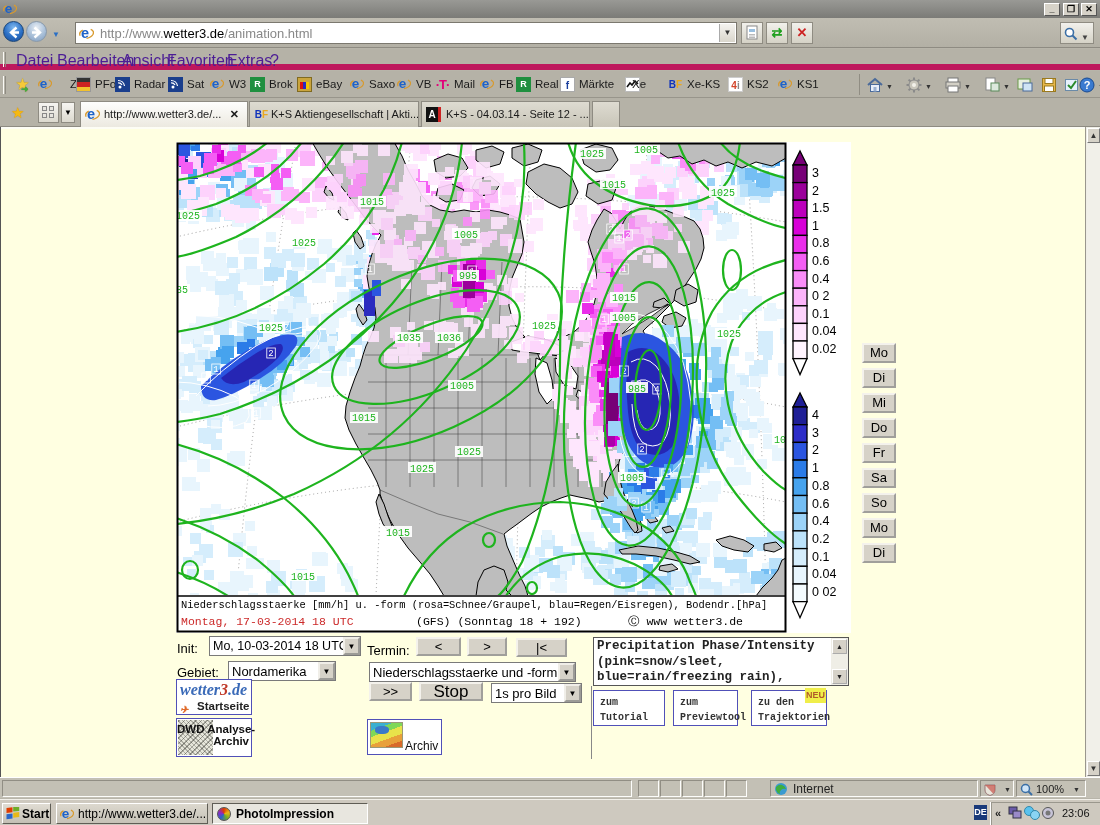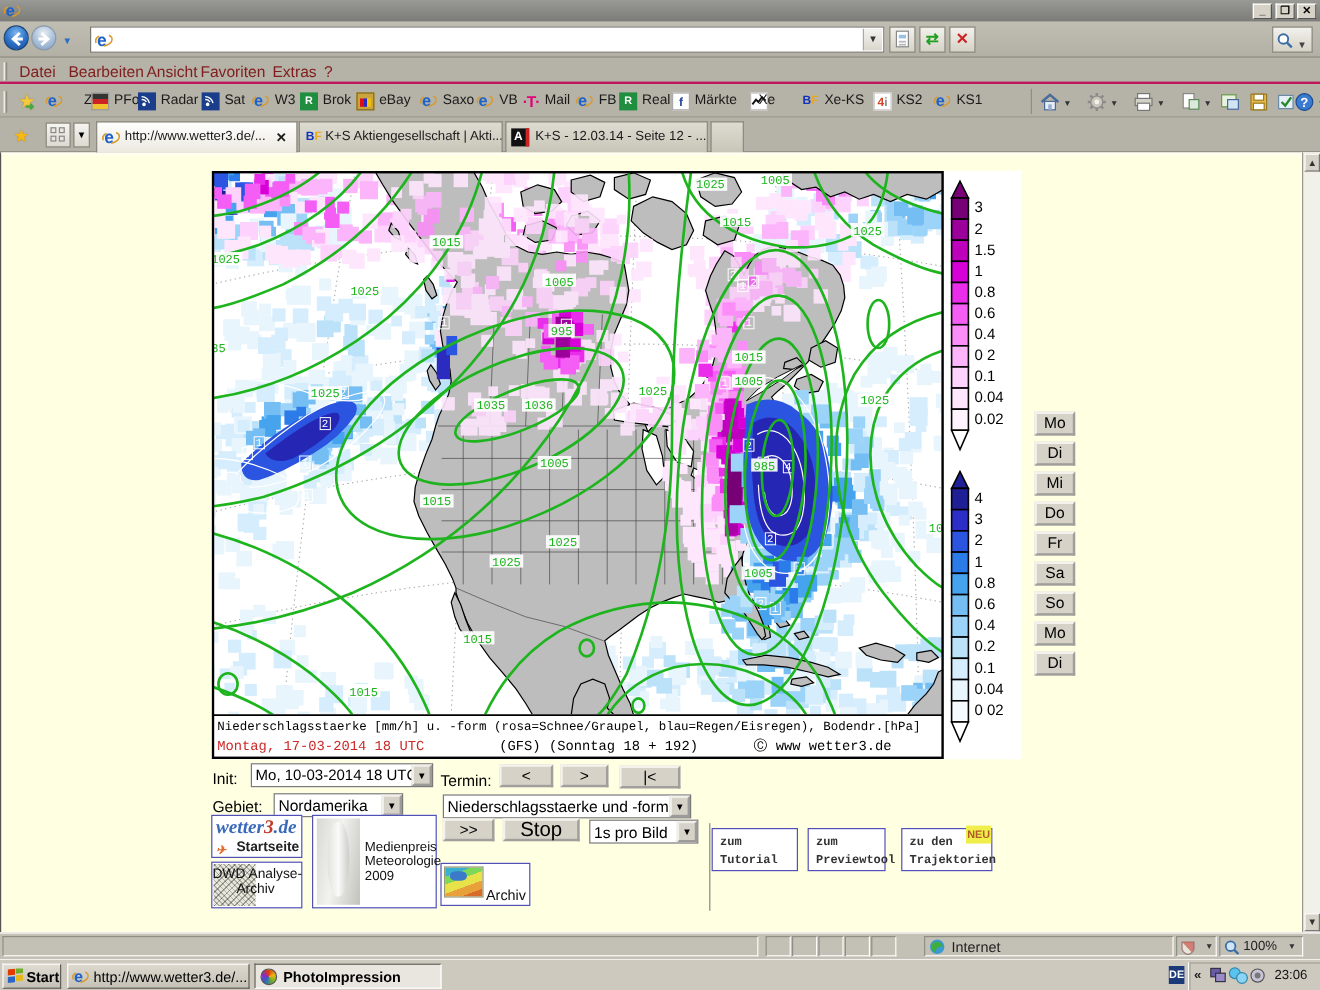--- a/index.html
+++ b/index.html
@@ -20,21 +20,21 @@
 #addrdrop{position:absolute;left:52px;top:12px;color:#2a6fc5;font-size:8px}
 #addrfield{position:absolute;left:75px;top:4px;width:662px;height:22px;background:#fff;border:1px solid #7b786f;font-size:13px;line-height:20px;color:#888}
 #addrfield b{color:#000;font-weight:normal}
 #addrfield .favi{position:absolute;left:3px;top:3px}
 #addrfield .txt{position:absolute;left:24px;top:1px;white-space:nowrap}
 #addrfield .dd{position:absolute;right:1px;top:1px;width:16px;height:18px;background:linear-gradient(#f4f3ef,#d9d6cc);border-left:1px solid #aaa;text-align:center;font-size:8px;line-height:18px;color:#333}
 .sqbtn{position:absolute;top:4px;width:22px;height:22px;background:linear-gradient(#f2f1ec,#d5d2c6);border:1px solid #8f8c82;text-align:center;line-height:20px;font-size:13px}
 #searchbox{position:absolute;left:812px;top:4px;width:246px;height:22px;background:#fff;border:1px solid #7b786f;font-size:13px;line-height:20px;color:#808080}
 #magbtn{position:absolute;left:1060px;top:4px;width:34px;height:22px;background:linear-gradient(#f2f1ec,#d5d2c6);border:1px solid #8f8c82;color:#2a6fc5;font-size:13px;text-align:left;padding-left:4px;line-height:20px}
 
-#menubar{position:absolute;left:0;top:49px;width:1100px;height:21px;background:#b5b2a7;border-bottom:2px solid #be185d;font-size:13px;color:#7f1d1d}
+#menubar{position:absolute;left:0;top:49px;width:1100px;height:21px;background:#b5b2a7;border-bottom:6px solid #be185d;font-size:16px;color:#4c1d95}
 #menubar span{position:absolute;top:3px}
 
 #linksbar{position:absolute;left:0;top:71px;width:1100px;height:27px;background:#b5b2a7;border-bottom:1px solid #98958b;font-size:11.5px;color:#1a1a1a}
 #linksbar .lbl{position:absolute;top:7px;white-space:nowrap}
 .fico{position:absolute;top:6px;width:15px;height:15px;font-size:10px;font-weight:bold;text-align:center;line-height:15px}
 
 #tabrow{position:absolute;left:0;top:98px;width:1100px;height:29px;background:#b5b2a7;border-bottom:1px solid #8e8b82}
 .tab{position:absolute;top:3px;height:26px;border:1px solid #8e8b82;border-bottom:none;font-size:12px;color:#1a1a1a;overflow:hidden;white-space:nowrap}
 .tab.active{background:linear-gradient(#fefefd,#ece9e0);z-index:2}
 .tab.inactive{background:linear-gradient(#dedbd1,#c8c5b8)}
@@ -80,20 +80,21 @@
       </svg></div>
 <div id="fwdbtn" class="navcirc"><svg width="19" height="19" style="margin-top:1px">
         <path d="M7.5 4.5 L13 9.5 L7.5 14.5 M5 9.5 L12.5 9.5" fill="none" stroke="#fff" stroke-width="2.4"></path>
       </svg></div>
 <div id="addrdrop">▼</div>
 <div id="addrfield">
 <svg class="abs favi" width="15" height="15" viewBox="0 0 16 16">
         <text x="2" y="13" font-size="15.5" font-weight="bold" fill="#1e62c8" font-family="Liberation Sans">e</text>
         <path d="M1.2 10.5 Q-0.5 6.5 4 4.4 M12.5 3.6 Q16.5 5.2 15 8.8 Q13.5 12 8 13.2" fill="none" stroke="#d89a2e" stroke-width="1.4"></path>
       </svg>
+<div class="txt">http://www.<b>wetter3.de</b>/animation.html</div>
 <div class="dd">▼</div>
     </div>
 <div class="sqbtn" style="left:741px"><svg width="14" height="15" style="margin-top:2px">
         <rect x="2" y="1" width="10" height="13" fill="#fff" stroke="#888"></rect>
         <rect x="4" y="4" width="6" height="3" fill="#9ac0e0"></rect>
         <rect x="4" y="9" width="6" height="1.5" fill="#bbb"></rect>
         <rect x="4" y="11.5" width="6" height="1.5" fill="#bbb"></rect>
       </svg></div>
 <div class="sqbtn" style="left:766px;color:#1f9f1f;font-weight:bold">⇄</div>
 <div class="sqbtn" style="left:791px;color:#cc2222;font-weight:bold">✕</div>
@@ -247,21 +248,21 @@
       </svg>
 <div class="ttxt">http://www.wetter3.de/...</div>
 <div class="abs" style="right:8px;top:6px;font-size:11px;font-weight:bold">✕</div>
     </div>
 <div class="tab inactive" style="left:249px;width:170px;font-size:11px">
       <span class="tico"><span style="color:#1133bb">B</span><span style="color:#e9a81f">F</span></span>
       <div class="ttxt" style="left:21px">K+S Aktiengesellschaft | Akti...</div>
     </div>
 <div class="tab inactive" style="left:421px;width:169px;font-size:11px">
       <span class="tico" style="background:#111;color:#fff;border-right:3px solid #c22">A</span>
-      <div class="ttxt" style="left:24px">K+S - 12.03.14 - Seite 12 - ...</div>
+      <div class="ttxt" style="left:24px">K+S - 04.03.14 - Seite 12 - ...</div>
     </div>
 <div class="tab inactive" style="left:592px;width:28px"></div>
 </div>
 <div id="content">
 <div style="position:absolute;left:0;top:0;width:1100px;height:2px;background:#fdfdf5"></div>
 </div>
 <div id="pagelayer" style="position:absolute;left:0;top:0;width:1100px;height:825px;pointer-events:none">
 <svg id="wmap" width="675" height="491" viewBox="0 0 675 491" style="position:absolute;left:176px;top:142px">
 <rect x="0" y="0" width="675" height="491" fill="#fff"></rect>
 <defs>
@@ -2698,36 +2699,34 @@
 <div class="psel" style="left:369px;top:662px;width:207px;height:20px;font-size:13px">
       <span class="tx">Niederschlagsstaerke und -form</span>
       <span class="ar" style="line-height:16px">▼</span>
     </div>
 <div class="pbtn" style="left:369px;top:682px;width:43px;height:19px;line-height:15px;font-size:13px">&gt;&gt;</div>
 <div class="pbtn" style="left:419px;top:682px;width:64px;height:19px;line-height:15px;font-size:17px">Stop</div>
 <div class="psel" style="left:491px;top:683px;width:91px;height:20px;font-size:13px">
       <span class="tx">1s pro Bild</span>
       <span class="ar" style="line-height:16px">▼</span>
     </div>
+<div class="abs" style="left:593px;top:637px;width:256px;height:49px;background:#fff;border:1px solid #555;font-family:'Liberation Mono',monospace;font-size:12.5px;line-height:15.5px;padding:1px 3px;font-weight:bold;color:#222">Precipitation Phase/Intensity<br>(pink=snow/sleet,<br>blue=rain/freezing rain),<div class="abs" style="right:0;top:0;width:17px;height:47px;background:#efeee6">
+        <div class="abs" style="left:1px;top:1px;width:15px;height:15px;background:#d6d2c8;border:1px outset #fff;font-size:7px;text-align:center;line-height:14px;font-family:'Liberation Sans'">▲</div>
+        <div class="abs" style="left:1px;bottom:1px;width:15px;height:15px;background:#d6d2c8;border:1px outset #fff;font-size:7px;text-align:center;line-height:14px;font-family:'Liberation Sans'">▼</div>
+      </div></div>
 <div class="lbx" style="left:593px;top:690px;width:72px;height:36px;font-family:'Liberation Mono',monospace;font-size:10px;line-height:15px;padding:4px 0 0 6px;font-weight:bold;color:#333">zum<br>Tutorial</div>
 <div class="lbx" style="left:673px;top:690px;width:65px;height:36px;font-family:'Liberation Mono',monospace;font-size:10px;line-height:15px;padding:4px 0 0 6px;font-weight:bold;color:#333">zum<br>Previewtool</div>
 <div class="lbx" style="left:751px;top:690px;width:76px;height:36px;font-family:'Liberation Mono',monospace;font-size:10px;line-height:15px;padding:4px 0 0 6px;font-weight:bold;color:#333">zu den<br>Trajektorien<span style="position:absolute;right:0px;top:-3px;background:#f0ee4a;color:#b05a2a;font-size:9px;font-weight:bold;padding:0 1px;font-family:'Liberation Sans'">NEU</span></div>
 <div class="lbx" style="left:176px;top:679px;width:76px;height:36px">
       <div style="position:absolute;left:3px;top:1px;font-size:16px;font-style:italic;color:#3a6ab8;font-weight:bold;font-family:'Liberation Serif',serif">wetter<span style="color:#c03a2a">3</span>.de<span style="color:#e06a2a;font-size:10px">✈</span></div>
       <div style="position:absolute;left:20px;top:20px;font-size:11.5px;font-weight:bold;color:#222">Startseite</div>
     </div>
 <div class="lbx" style="left:176px;top:718px;width:76px;height:39px">
       <div style="position:absolute;left:1px;top:1px;width:35px;height:35px;background:repeating-linear-gradient(45deg,#b8b8b2 0 1px,#efefe9 1px 3px),repeating-linear-gradient(-45deg,#a8a8a2 0 1px,#f6f6f0 1px 4px);background-blend-mode:multiply"></div>
-      <div style="position:absolute;right:2px;top:4px;width:72px;font-size:11.5px;font-weight:normal;color:#111;text-align:center;white-space:nowrap">DWD Analyse-<br>Archiv</div>
-    </div>
-<div class="lbx" style="left:260px;top:679px;width:104px;height:78px">
-      <div style="position:absolute;left:3px;top:2px;width:36px;height:72px;background:linear-gradient(100deg,#d8d8d4,#f2f2ee 45%,#c2c2bd)">
-        <div style="position:absolute;left:9px;top:3px;width:18px;height:62px;background:linear-gradient(90deg,#e2e2de,#fafaf8 50%,#ccccc8);border-radius:45%"></div>
-      </div>
-      <div style="position:absolute;left:43px;top:20px;font-size:11px;color:#111">Medienpreis<br>Meteorologie<br>2009</div>
+      <div style="position:absolute;right:2px;top:4px;width:72px;font-size:11.5px;font-weight:bold;color:#111;text-align:right;white-space:nowrap">DWD Analyse-<br>Archiv</div>
     </div>
 <div class="lbx" style="left:367px;top:719px;width:75px;height:36px">
       <div style="position:absolute;left:2px;top:2px;width:33px;height:26px;background:linear-gradient(160deg,#3ab0d0 0 22%,#7ed858 22% 40%,#e8e24a 40% 62%,#e8a03a 62% 82%,#d86a2a 82%);border:1px solid #997">
         <div style="position:absolute;left:4px;top:3px;width:14px;height:8px;background:#3a7ac8;border-radius:40%"></div>
       </div>
       <div style="position:absolute;left:37px;top:19px;font-size:12px;color:#111">Archiv</div>
     </div>
 <div class="abs" style="left:591px;top:686px;width:1px;height:73px;background:#888"></div>
 </div>
 <div id="vscroll">

